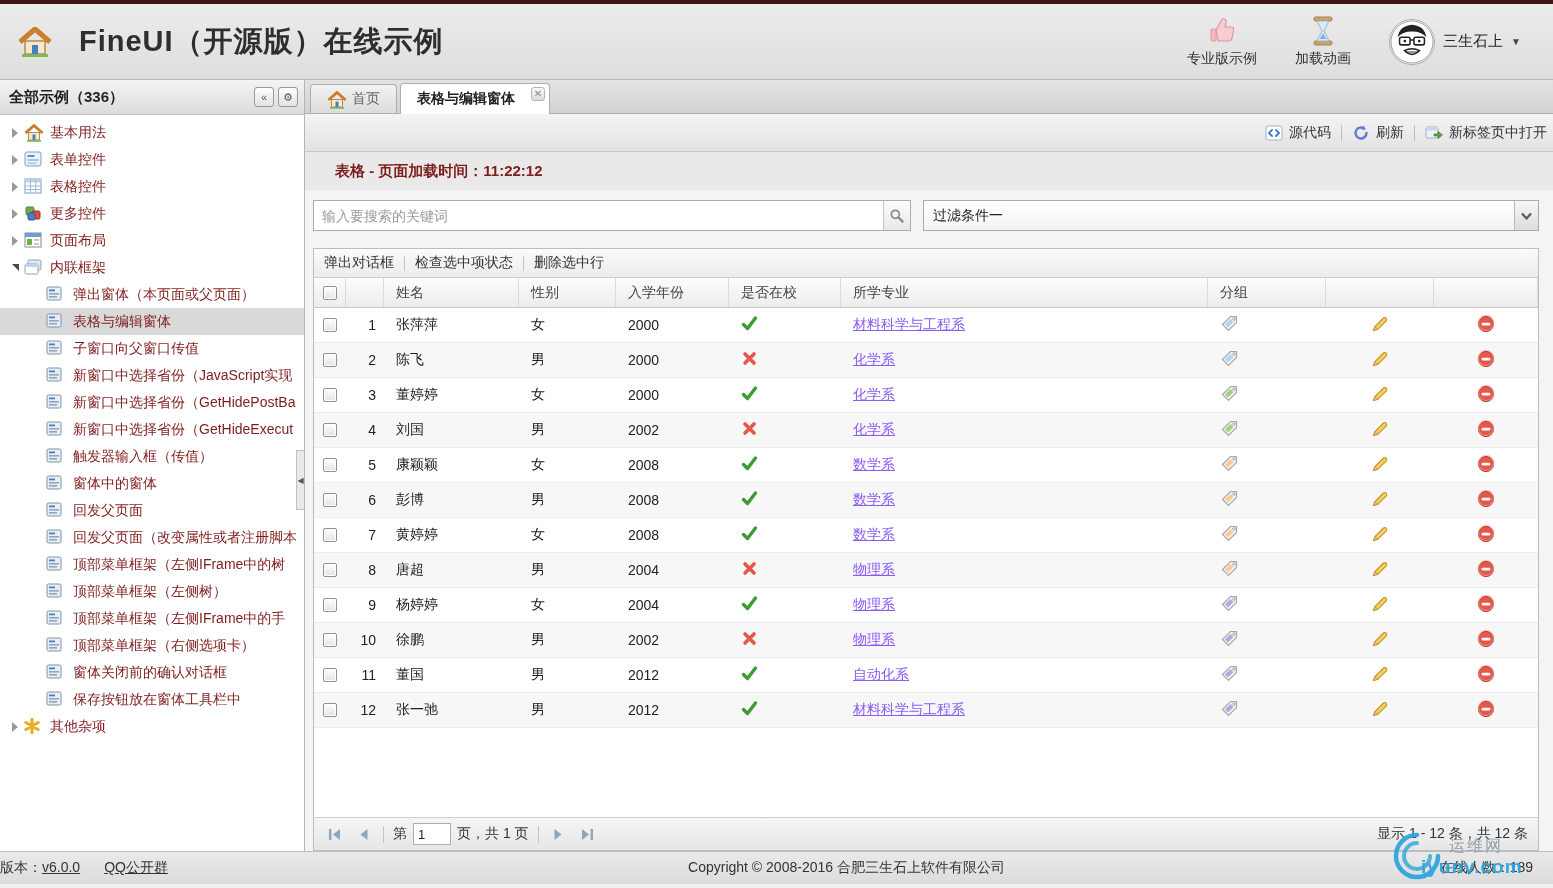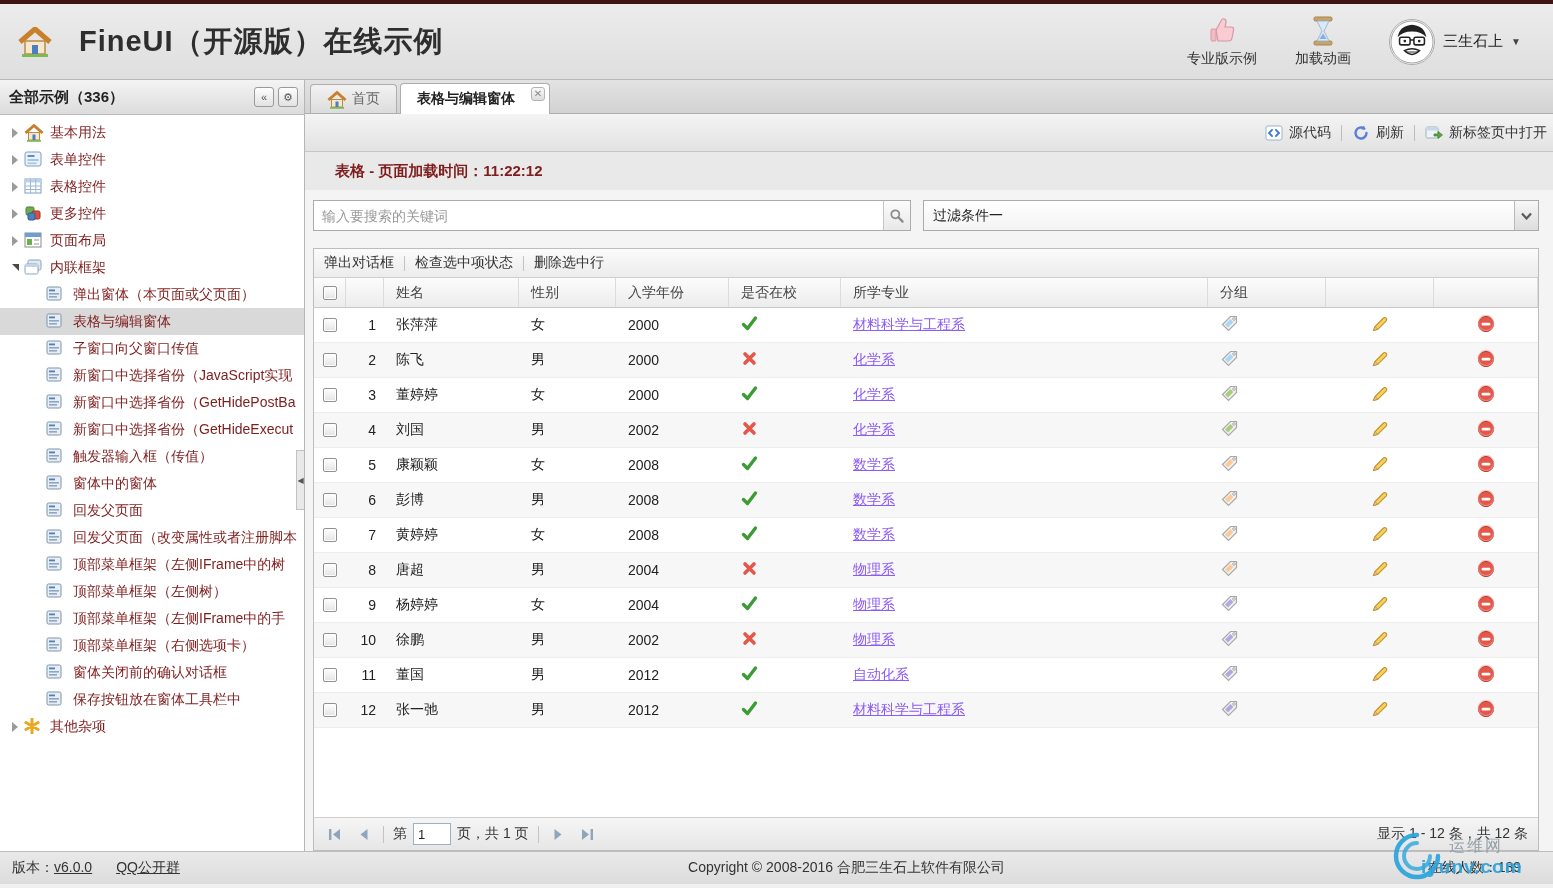--- a/index.html
+++ b/index.html
@@ -95,21 +95,21 @@
   .act-btn { width:18px; height:18px; cursor:pointer; display:flex; align-items:center; justify-content:center; }
   .grid-filler { flex:1; background:#fff; }
 
   .pager { height:33px; background:linear-gradient(#f5f5f5,#e6e6e6); border-top:1px solid #cfcfcf; display:flex; align-items:center; padding:0 10px; gap:6px; font-size:14px; color:#333; }
   .pg-btn { width:22px; height:22px; display:flex; align-items:center; justify-content:center; cursor:pointer; }
   .pg-sep { width:1px; height:17px; background:#c3c3c3; margin:0 3px; }
   .page-input { width:38px; height:22px; border:1px solid #9db2c1; background:#fff; font-size:13px; padding:0 4px; font-family:inherit; color:#222; }
   .pager-summary { margin-left:auto; font-size:14px; color:#333; }
 
   
-  .app-footer { height:33px; background:linear-gradient(#e9e9e9,#dcdcdc); border-top:1px solid #bdbdbd; display:flex; align-items:center; padding:0 12px; font-size:14px; color:#333; }
+  .app-footer { height:33px; background:linear-gradient(#e9e9e9,#dcdcdc); border-top:1px solid #bdbdbd; display:flex; align-items:center; padding:0 0; font-size:14px; color:#333; }
   .footer-left { display:flex; gap:24px; width:400px; }
   .footer-link { color:#333; text-decoration:underline; cursor:pointer; }
   .footer-center { flex:1; text-align:center; }
   .footer-right { width:260px; text-align:right; padding-right:20px; color:#333; }
 
   
   .watermark { position:absolute; right:6px; bottom:0; width:160px; height:58px; pointer-events:none; opacity:.93; }
   .wm-circle { position:absolute; left:6px; top:2px; width:48px; height:48px; }
   .wm-site { position:absolute; left:62px; top:6px; font-size:16px; color:#8d9aa4; letter-spacing:2px; }
   .wm-url { position:absolute; left:34px; top:26px; font-size:19px; font-weight:bold; color:#2ba4dd; letter-spacing:1px; }

